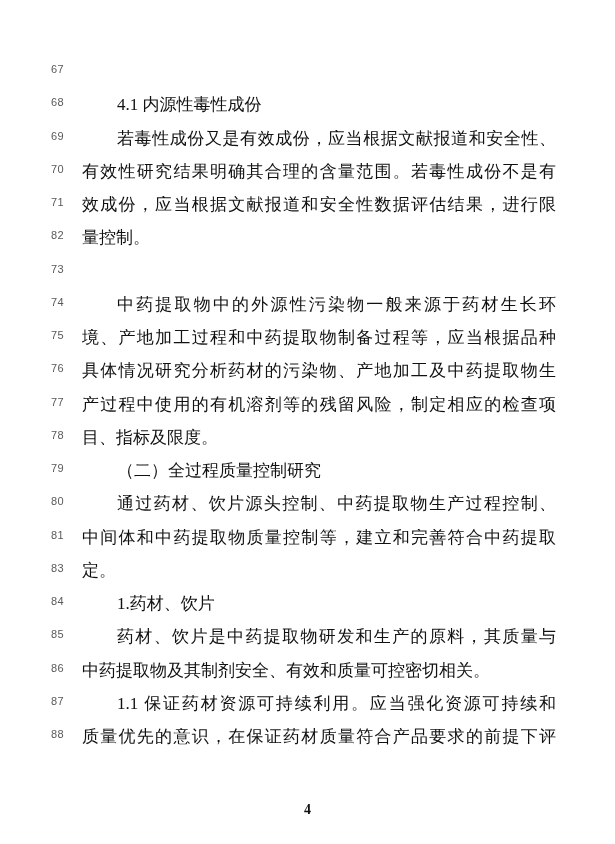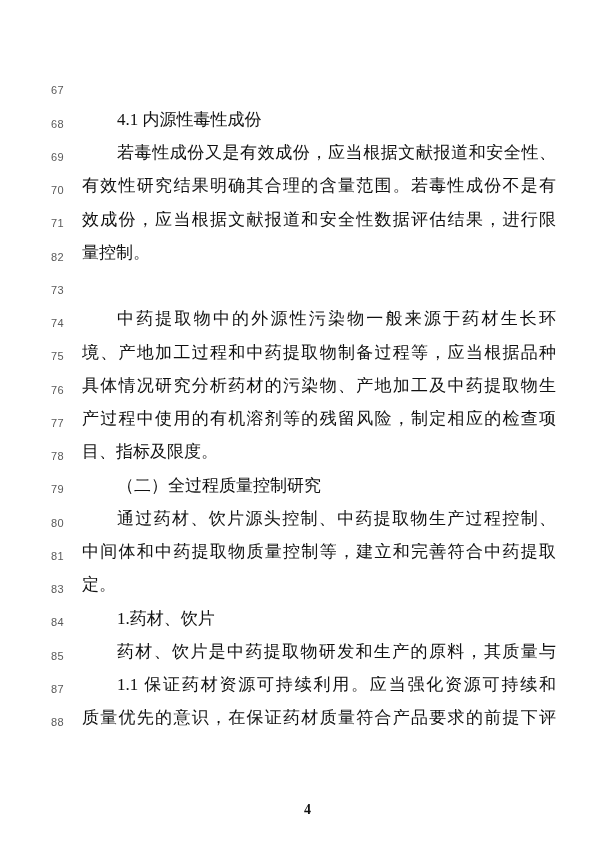--- a/index.html
+++ b/index.html
@@ -21,21 +21,21 @@
     background: #ffffff;
   }
   .content {
     position: absolute;
     top: 63px;
     left: 0;
     width: 615px;
   }
   .row {
     display: flex;
-    align-items: flex-end;
+    align-items: flex-start;
     height: 33.25px;
   }
   .num {
     flex: none;
     width: 31px;
     margin-left: 51px;
     font-family: "Liberation Sans", "DejaVu Sans", sans-serif;
     font-size: 11px;
     color: #595959;
     letter-spacing: 0.5px;
@@ -146,20 +146,24 @@
       </div>
       <div class="row">
         <span class="num">84</span>
         <span class="text indent">1.药材、饮片</span>
       </div>
       <div class="row">
         <span class="num">85</span>
         <span class="text indent justify">药材、饮片是中药提取物研发和生产的原料，其质量与</span>
       </div>
       <div class="row">
+        <span class="num">86</span>
+        <span class="text">中药提取物及其制剂安全、有效和质量可控密切相关。</span>
+      </div>
+      <div class="row">
         <span class="num">87</span>
         <span class="text indent justify">1.1 保证药材资源可持续利用。应当强化资源可持续和</span>
       </div>
       <div class="row">
         <span class="num">88</span>
         <span class="text justify">质量优先的意识，在保证药材质量符合产品要求的前提下评</span>
       </div>
     </section>
 
   <div class="page-number">4</div>

